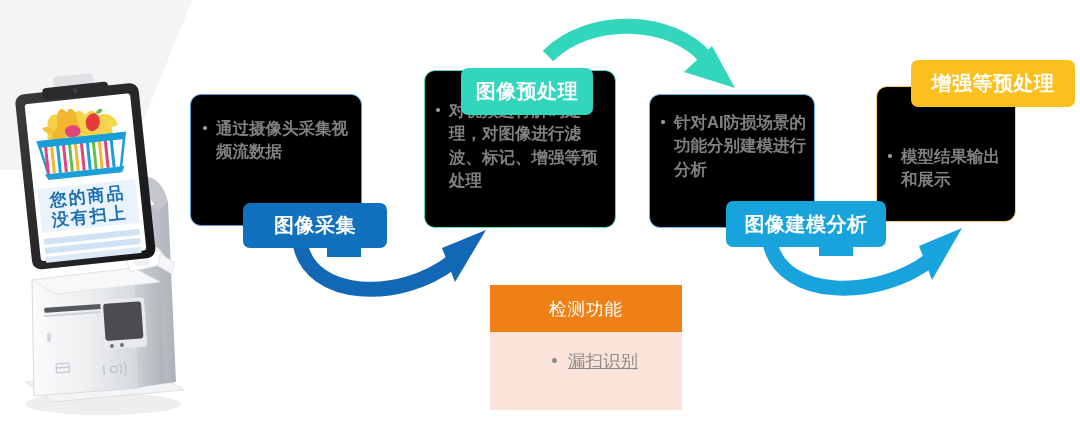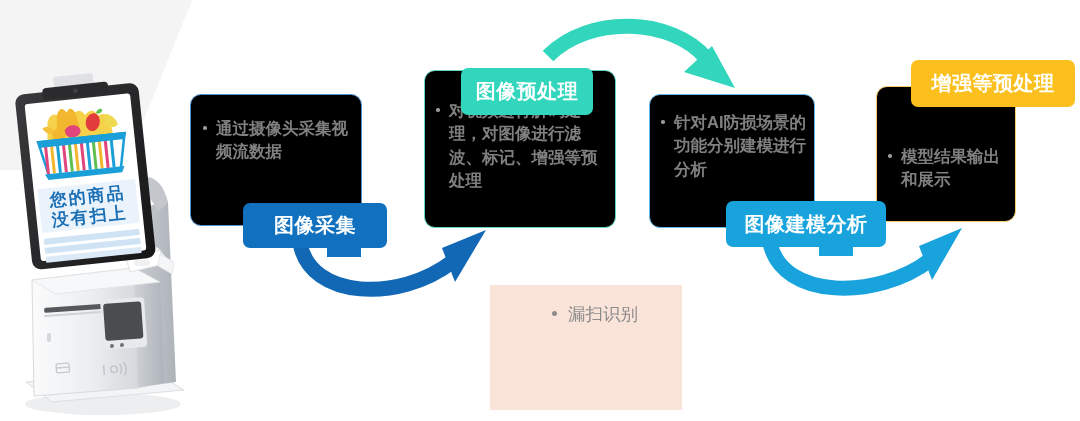--- a/index.html
+++ b/index.html
@@ -101,21 +101,21 @@
     background:#fae3d8;
   }
   #detect-panel .dp-head{
     height:47px;background:#ee8016;
     display:flex;align-items:center;justify-content:center;
     color:#ffffff;font-size:17.5px;letter-spacing:1px;
   }
   #detect-panel .dp-body{padding:16px 0 0 0;}
   #detect-panel ul{
     margin:0;padding:0 0 0 62px;list-style:none;
-    color:#8c8c8c;font-size:17.5px;line-height:1.55;
+    color:#8c8c8c;font-size:17.5px;line-height:1.55;text-decoration:underline;
   }
   #detect-panel ul li{position:relative;padding-left:16px;}
   #detect-panel ul li:before{
     content:"";position:absolute;left:0;top:10px;
     width:5px;height:5px;border-radius:50%;background:#8c8c8c;
   }
 </style>
 </head>
 <body>
 
@@ -293,20 +293,23 @@
   <div class="badge" id="badge-3">
     <span>图像建模分析</span>
     <span class="tail" style="background: rgb(25, 163, 220);"></span>
   </div>
 
   <div class="badge" id="badge-4">
     <span>增强等预处理</span>
   </div>
 
   <div id="detect-panel">
+    <div class="dp-head">
+      <span>检测功能</span>
+    </div>
     <div class="dp-body">
       <ul>
         <li>漏扫识别</li>
       </ul>
     </div>
   </div>
 
 </div>
 
 </body></html>

